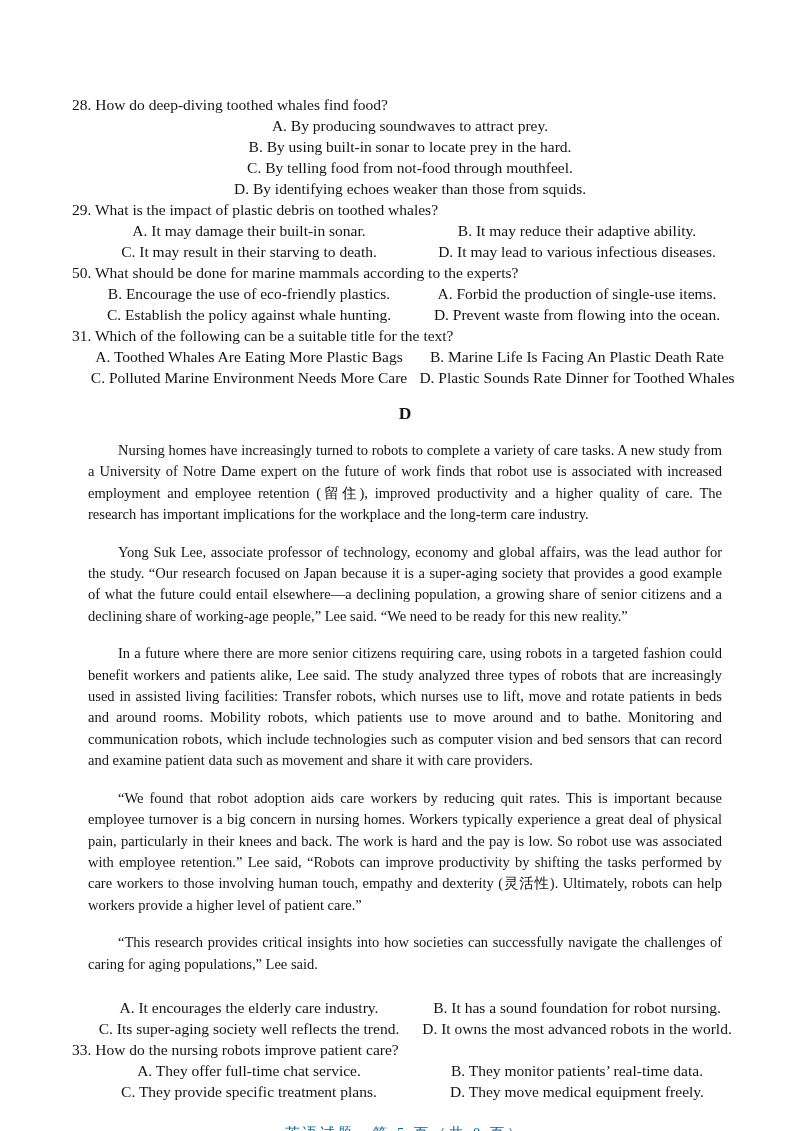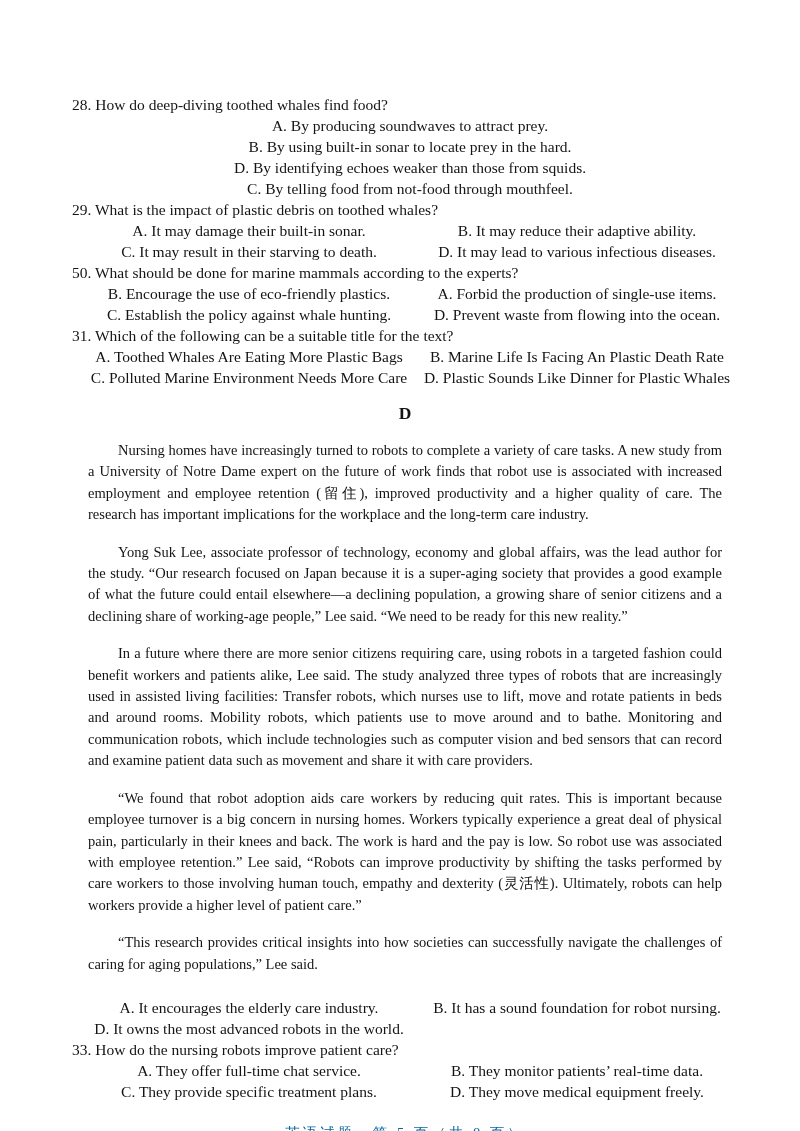--- a/index.html
+++ b/index.html
@@ -56,22 +56,22 @@
 </head>
 <body>
 
 <div class="sheet">
 
   <div class="question">
     <p class="stem">28. How do deep-diving toothed whales find food?</p>
     <div class="options single">
       <span class="opt">A. By producing soundwaves to attract prey.</span>
       <span class="opt">B. By using built-in sonar to locate prey in the hard.</span>
+      <span class="opt">C. By telling food from not-food through mouthfeel.</span>
       <span class="opt">D. By identifying echoes weaker than those from squids.</span>
-      <span class="opt">C. By telling food from not-food through mouthfeel.</span>
     </div>
   </div>
 
   <div class="question">
     <p class="stem">29. What is the impact of plastic debris on toothed whales?</p>
     <div class="options two-col">
       <span class="opt">A. It may damage their built-in sonar.</span>
       <span class="opt">B. It may reduce their adaptive ability.</span>
       <span class="opt">C. It may result in their starving to death.</span>
       <span class="opt">D. It may lead to various infectious diseases.</span>
@@ -87,39 +87,40 @@
       <span class="opt">D. Prevent waste from flowing into the ocean.</span>
     </div>
   </div>
 
   <div class="question">
     <p class="stem">31. Which of the following can be a suitable title for the text?</p>
     <div class="options two-col">
       <span class="opt">A. Toothed Whales Are Eating More Plastic Bags</span>
       <span class="opt">B. Marine Life Is Facing An Plastic Death Rate</span>
       <span class="opt">C. Polluted Marine Environment Needs More Care</span>
-      <span class="opt">D. Plastic Sounds Like Dinner for Plastic Whales</span>
+      <span class="opt">D. Plastic Sounds Rate Dinner for Toothed Whales</span>
     </div>
   </div>
 
   <div class="passage">
     <div class="section-label">D</div>
     <div class="passage-body">
       <p class="para">Nursing homes have increasingly turned to robots to complete a variety of care tasks. A new study from a University of Notre Dame expert on the future of work finds that robot use is associated with increased employment and employee retention (留住), improved productivity and a higher quality of care. The research has important implications for the workplace and the long-term care industry.</p>
       <p class="para">Yong Suk Lee, associate professor of technology, economy and global affairs, was the lead author for the study. “Our research focused on Japan because it is a super-aging society that provides a good example of what the future could entail elsewhere—a declining population, a growing share of senior citizens and a declining share of working-age people,” Lee said. “We need to be ready for this new reality.”</p>
       <p class="para">In a future where there are more senior citizens requiring care, using robots in a targeted fashion could benefit workers and patients alike, Lee said. The study analyzed three types of robots that are increasingly used in assisted living facilities: Transfer robots, which nurses use to lift, move and rotate patients in beds and around rooms. Mobility robots, which patients use to move around and to bathe. Monitoring and communication robots, which include technologies such as computer vision and bed sensors that can record and examine patient data such as movement and share it with care providers.</p>
       <p class="para">“We found that robot adoption aids care workers by reducing quit rates. This is important because employee turnover is a big concern in nursing homes. Workers typically experience a great deal of physical pain, particularly in their knees and back. The work is hard and the pay is low. So robot use was associated with employee retention.” Lee said, “Robots can improve productivity by shifting the tasks performed by care workers to those involving human touch, empathy and dexterity (灵活性). Ultimately, robots can help workers provide a higher level of patient care.”</p>
       <p class="para">“This research provides critical insights into how societies can successfully navigate the challenges of caring for aging populations,” Lee said.</p>
     </div>
   </div>
 
   <div class="question after-block">
     <div class="options two-col">
       <span class="opt">A. It encourages the elderly care industry.</span>
       <span class="opt">B. It has a sound foundation for robot nursing.</span>
+      <span class="opt">C. Its super-aging society well reflects the trend.</span>
       <span class="opt">D. It owns the most advanced robots in the world.</span>
     </div>
   </div>
 
   <div class="question">
     <p class="stem">33. How do the nursing robots improve patient care?</p>
     <div class="options two-col">
       <span class="opt">A. They offer full-time chat service.</span>
       <span class="opt">B. They monitor patients’ real-time data.</span>
       <span class="opt">C. They provide specific treatment plans.</span>

